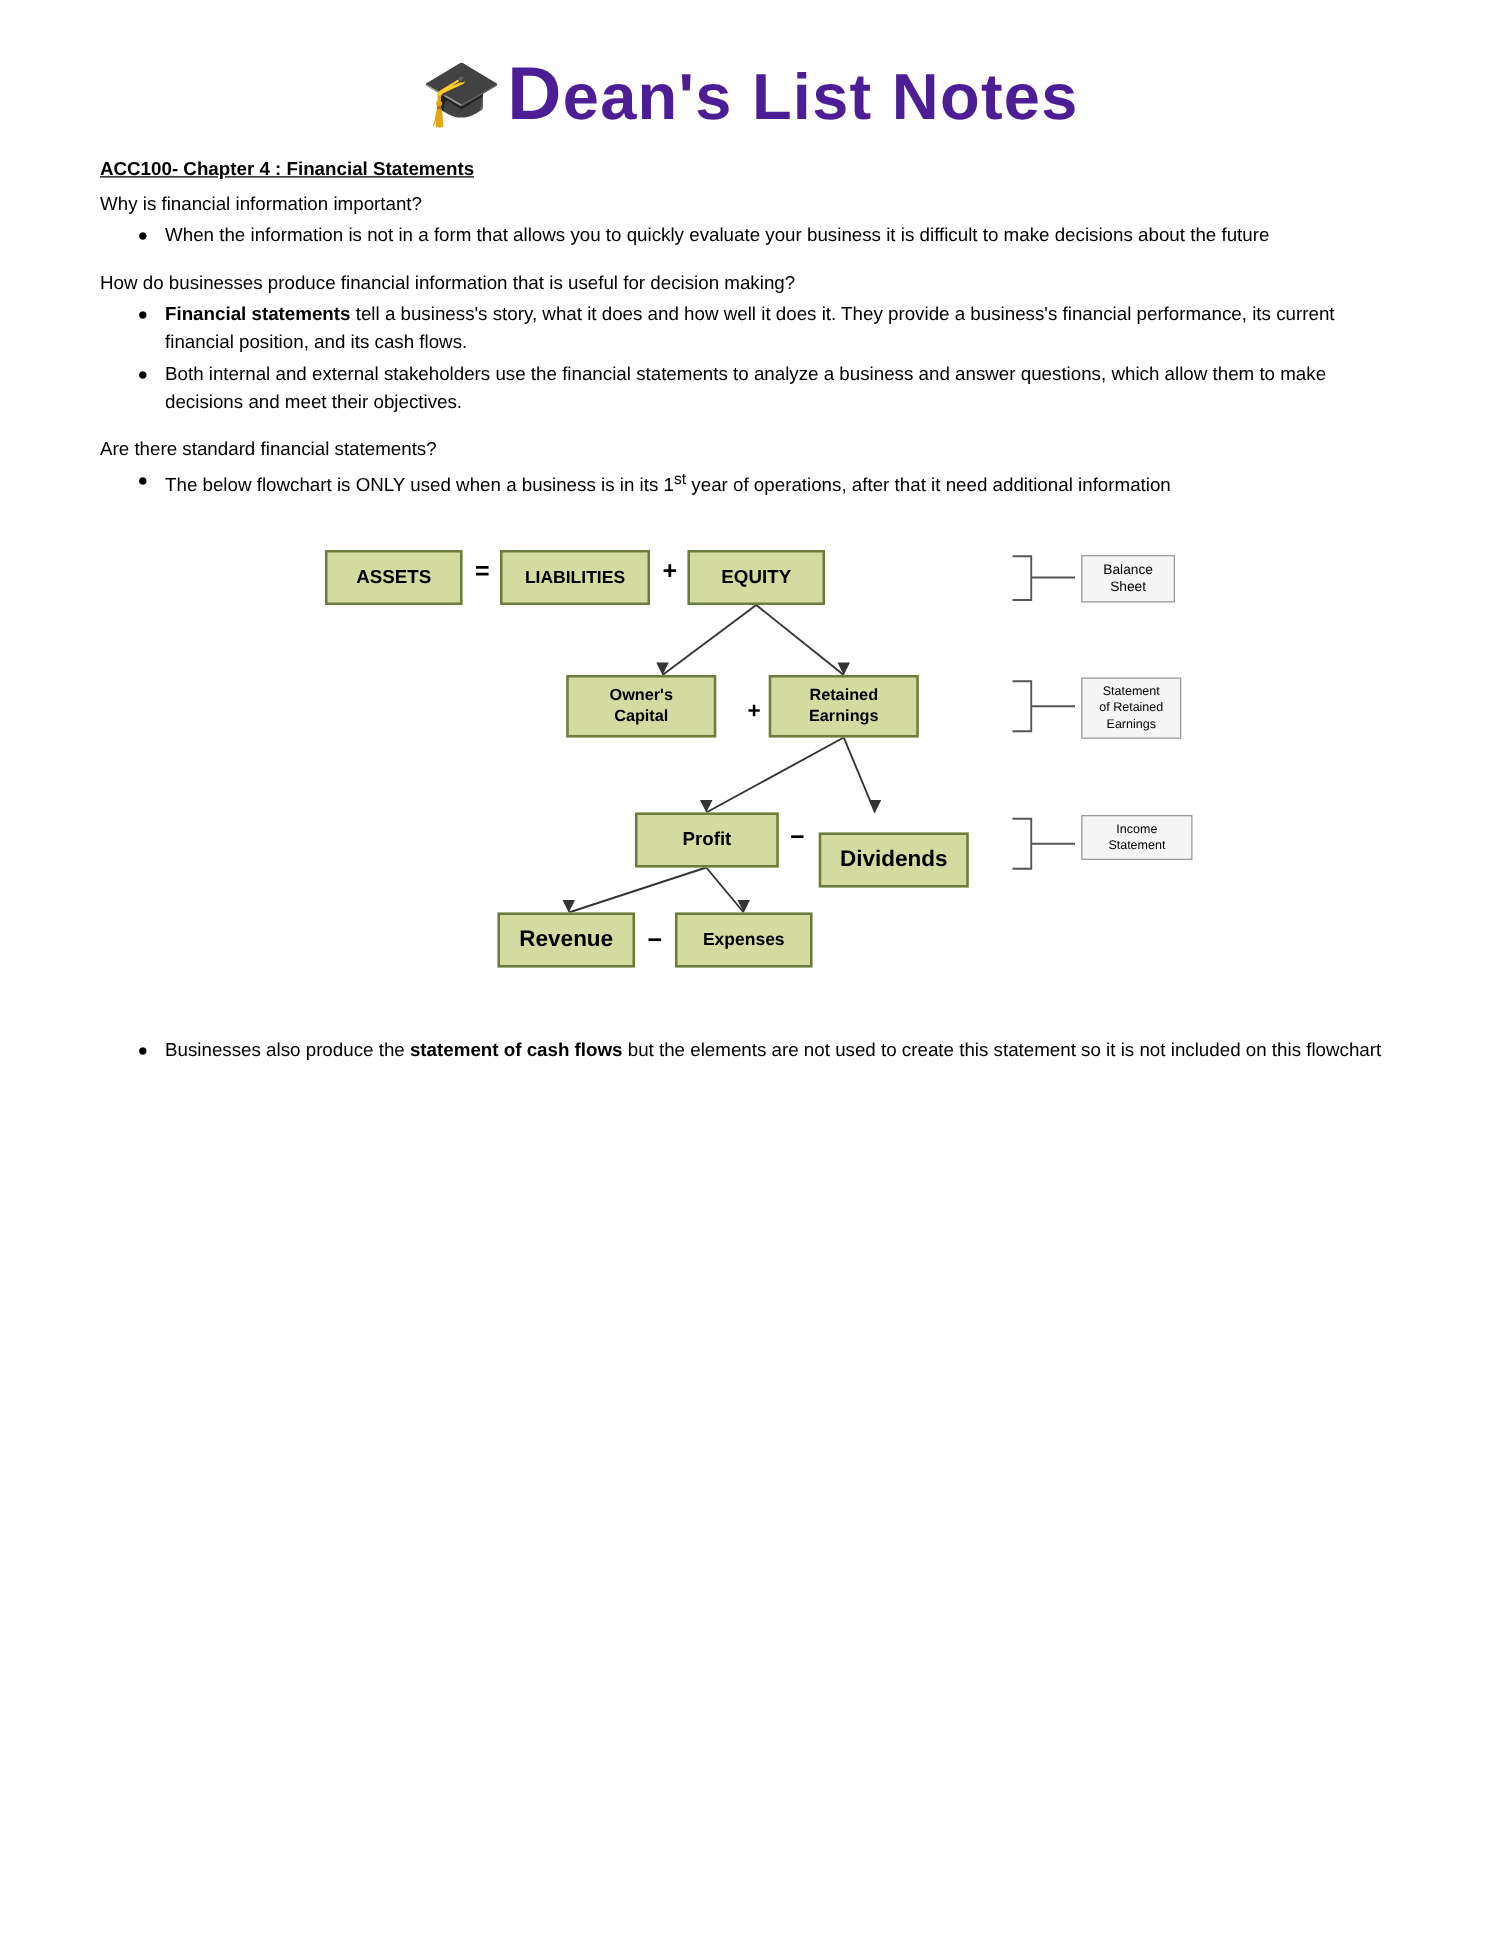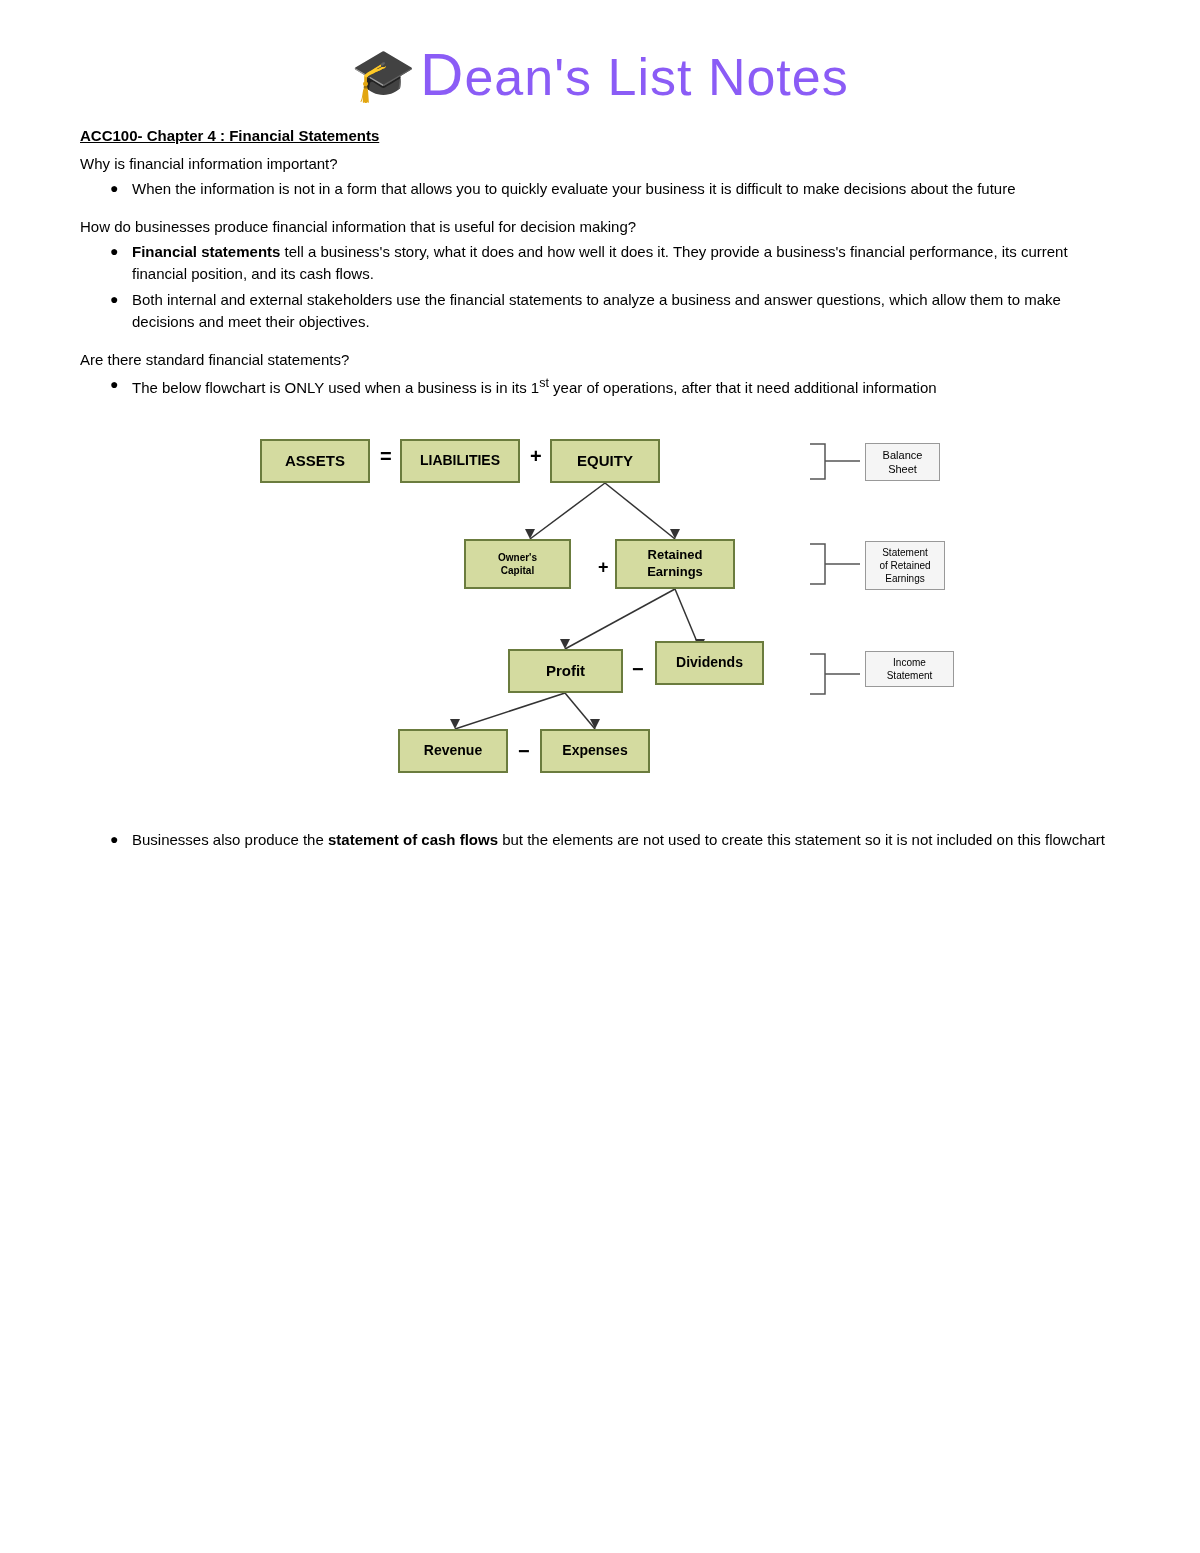--- a/index.html
+++ b/index.html
@@ -23,22 +23,22 @@
       gap: 2px;
     }
     .cap-icon {
       font-size: 52px;
       color: #1a3a7a;
       margin-right: 2px;
       line-height: 1;
     }
     .header-title {
       font-size: 52px;
-      font-weight: 400;
-      color: #8b5cf6;
+      font-weight: 700;
+      color: #4c1d95;
       letter-spacing: 1px;
       font-family: Arial Black, Arial, sans-serif;
     }
     .header-title span.d-big {
       font-size: 60px;
     }
 
     .subtitle {
       font-size: 15px;
       font-weight: bold;
@@ -190,33 +190,33 @@
   <div class="fc-box" style="left:10px; top:10px; width:110px; height:44px; font-size:15px;">ASSETS</div>
 
   <span class="operator" style="left:130px; top:16px;">=</span>
 
   <div class="fc-box" style="left:150px; top:10px; width:120px; height:44px; font-size:14px;">LIABILITIES</div>
 
   <span class="operator" style="left:280px; top:16px;">+</span>
 
   <div class="fc-box" style="left:300px; top:10px; width:110px; height:44px; font-size:15px;">EQUITY</div>
 
-  <div class="fc-box" style="left:214px; top:110px; width:107px; height:50px; font-size:10px; line-height:1.3;">Owner's<br>Capital</div>
+  <div class="fc-box" style="left:203px; top:110px; width:120px; height:50px; font-size:13px; line-height:1.3;">Owner's<br>Capital</div>
 
   <span class="operator" style="left:348px; top:128px; font-size:18px;">+</span>
 
   <div class="fc-box" style="left:365px; top:110px; width:120px; height:50px; font-size:13px; line-height:1.3;">Retained<br>Earnings</div>
 
   <div class="fc-box" style="left:258px; top:220px; width:115px; height:44px; font-size:15px;">Profit</div>
 
   <span class="operator" style="left:382px; top:229px; font-size:20px;">−</span>
 
-  <div class="fc-box" style="left:405px; top:212px; width:109px; height:44px; font-size:14px;">Dividends</div>
-
-  <div class="fc-box" style="left:148px; top:300px; width:110px; height:44px; font-size:14px;">Revenue</div>
+  <div class="fc-box" style="left:405px; top:236px; width:120px; height:44px; font-size:18px;">Dividends</div>
+
+  <div class="fc-box" style="left:148px; top:300px; width:110px; height:44px; font-size:18px;">Revenue</div>
 
   <span class="operator" style="left:268px; top:311px; font-size:20px;">−</span>
 
   <div class="fc-box" style="left:290px; top:300px; width:110px; height:44px; font-size:14px;">Expenses</div>
 
   <div class="side-label" style="left:615px; top:14px; width:75px;">Balance<br>Sheet</div>
 
   <div class="side-label" style="left:615px; top:112px; width:80px; font-size:10px;">Statement<br>of Retained<br>Earnings</div>
 
   <div class="side-label" style="left:615px; top:222px; width:89px; font-size:10px;">Income<br>Statement</div>

